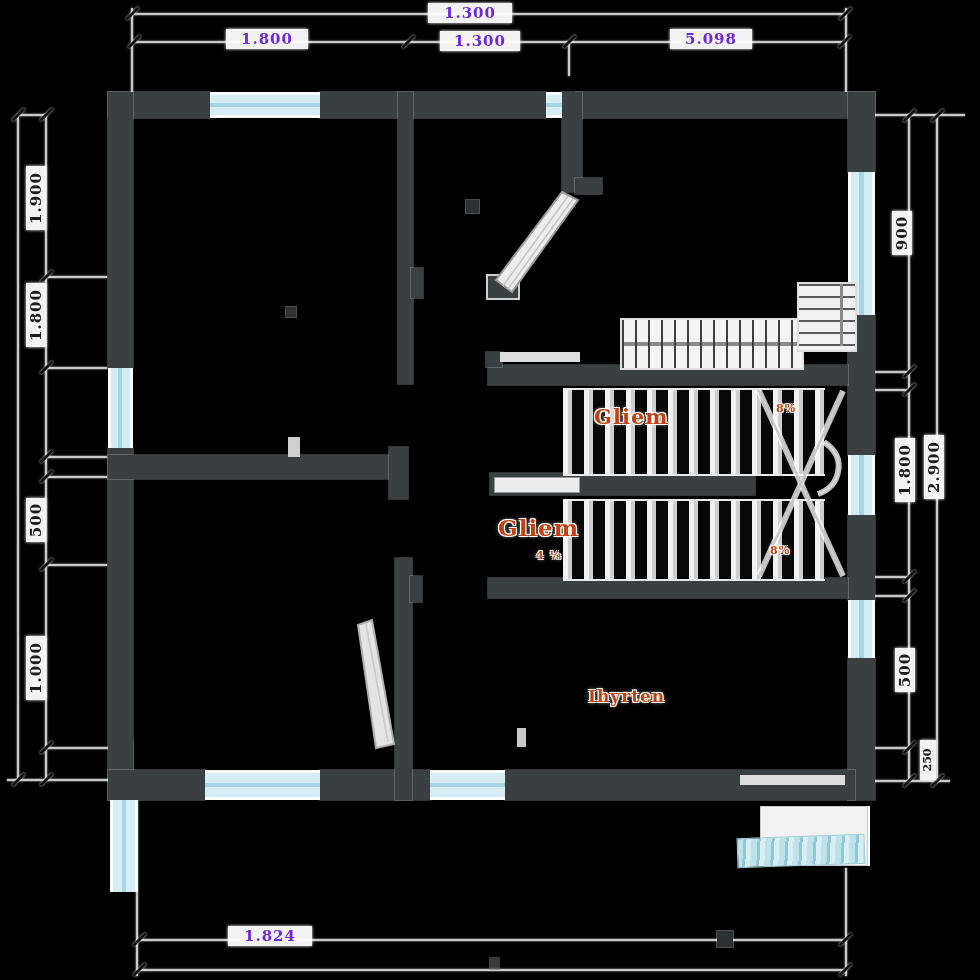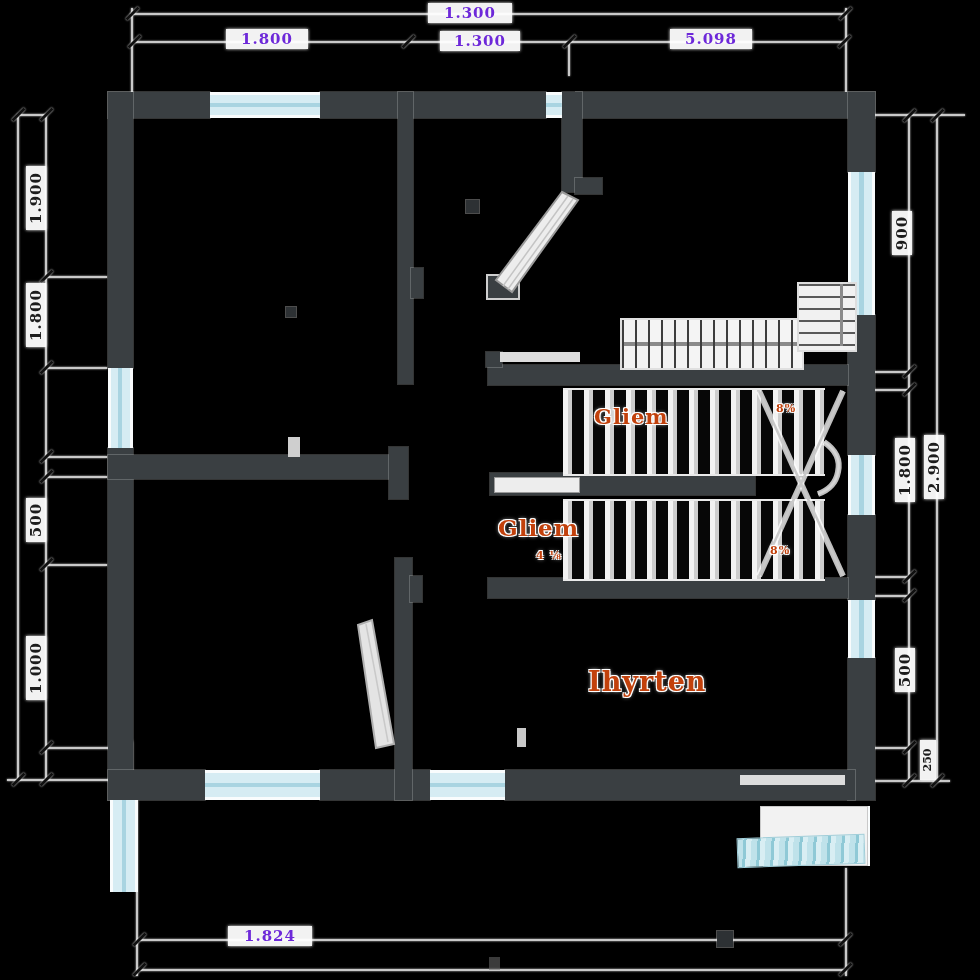--- a/index.html
+++ b/index.html
@@ -187,17 +187,17 @@
     <line x1="759" y1="391" x2="843" y2="576" stroke="#ffffff" stroke-width="6" opacity="0.75"></line>
     <line x1="843" y1="391" x2="759" y2="576" stroke="#c9c9c9" stroke-width="2.5"></line>
     <line x1="759" y1="391" x2="843" y2="576" stroke="#c9c9c9" stroke-width="2.5"></line>
     <path d="M 824,442 q 18,12 14,30 q -3,16 -20,22" fill="none" stroke="#ffffff" stroke-width="6" opacity="0.75"></path>
     <path d="M 824,442 q 18,12 14,30 q -3,16 -20,22" fill="none" stroke="#d6d6d6" stroke-width="2.5"></path>
   </svg>
 
   <div class="room" style="left:594px;top:404px;font-size:21px">Gliem</div>
   <div class="room" style="left:498px;top:514px;font-size:23px">Gliem</div>
   <div class="room" style="left:536px;top:549px;font-size:11px">4 ⅛</div>
-  <div class="room" style="left:588px;top:666px;font-size:27px">Ihyrten</div>
+  <div class="room" style="left:588px;top:686px;font-size:17px">Ihyrten</div>
   <div class="room" style="left:776px;top:402px;font-size:11px">8%</div>
   <div class="room" style="left:770px;top:544px;font-size:11px">8%</div>
 
 </div>
 
 </body></html>

